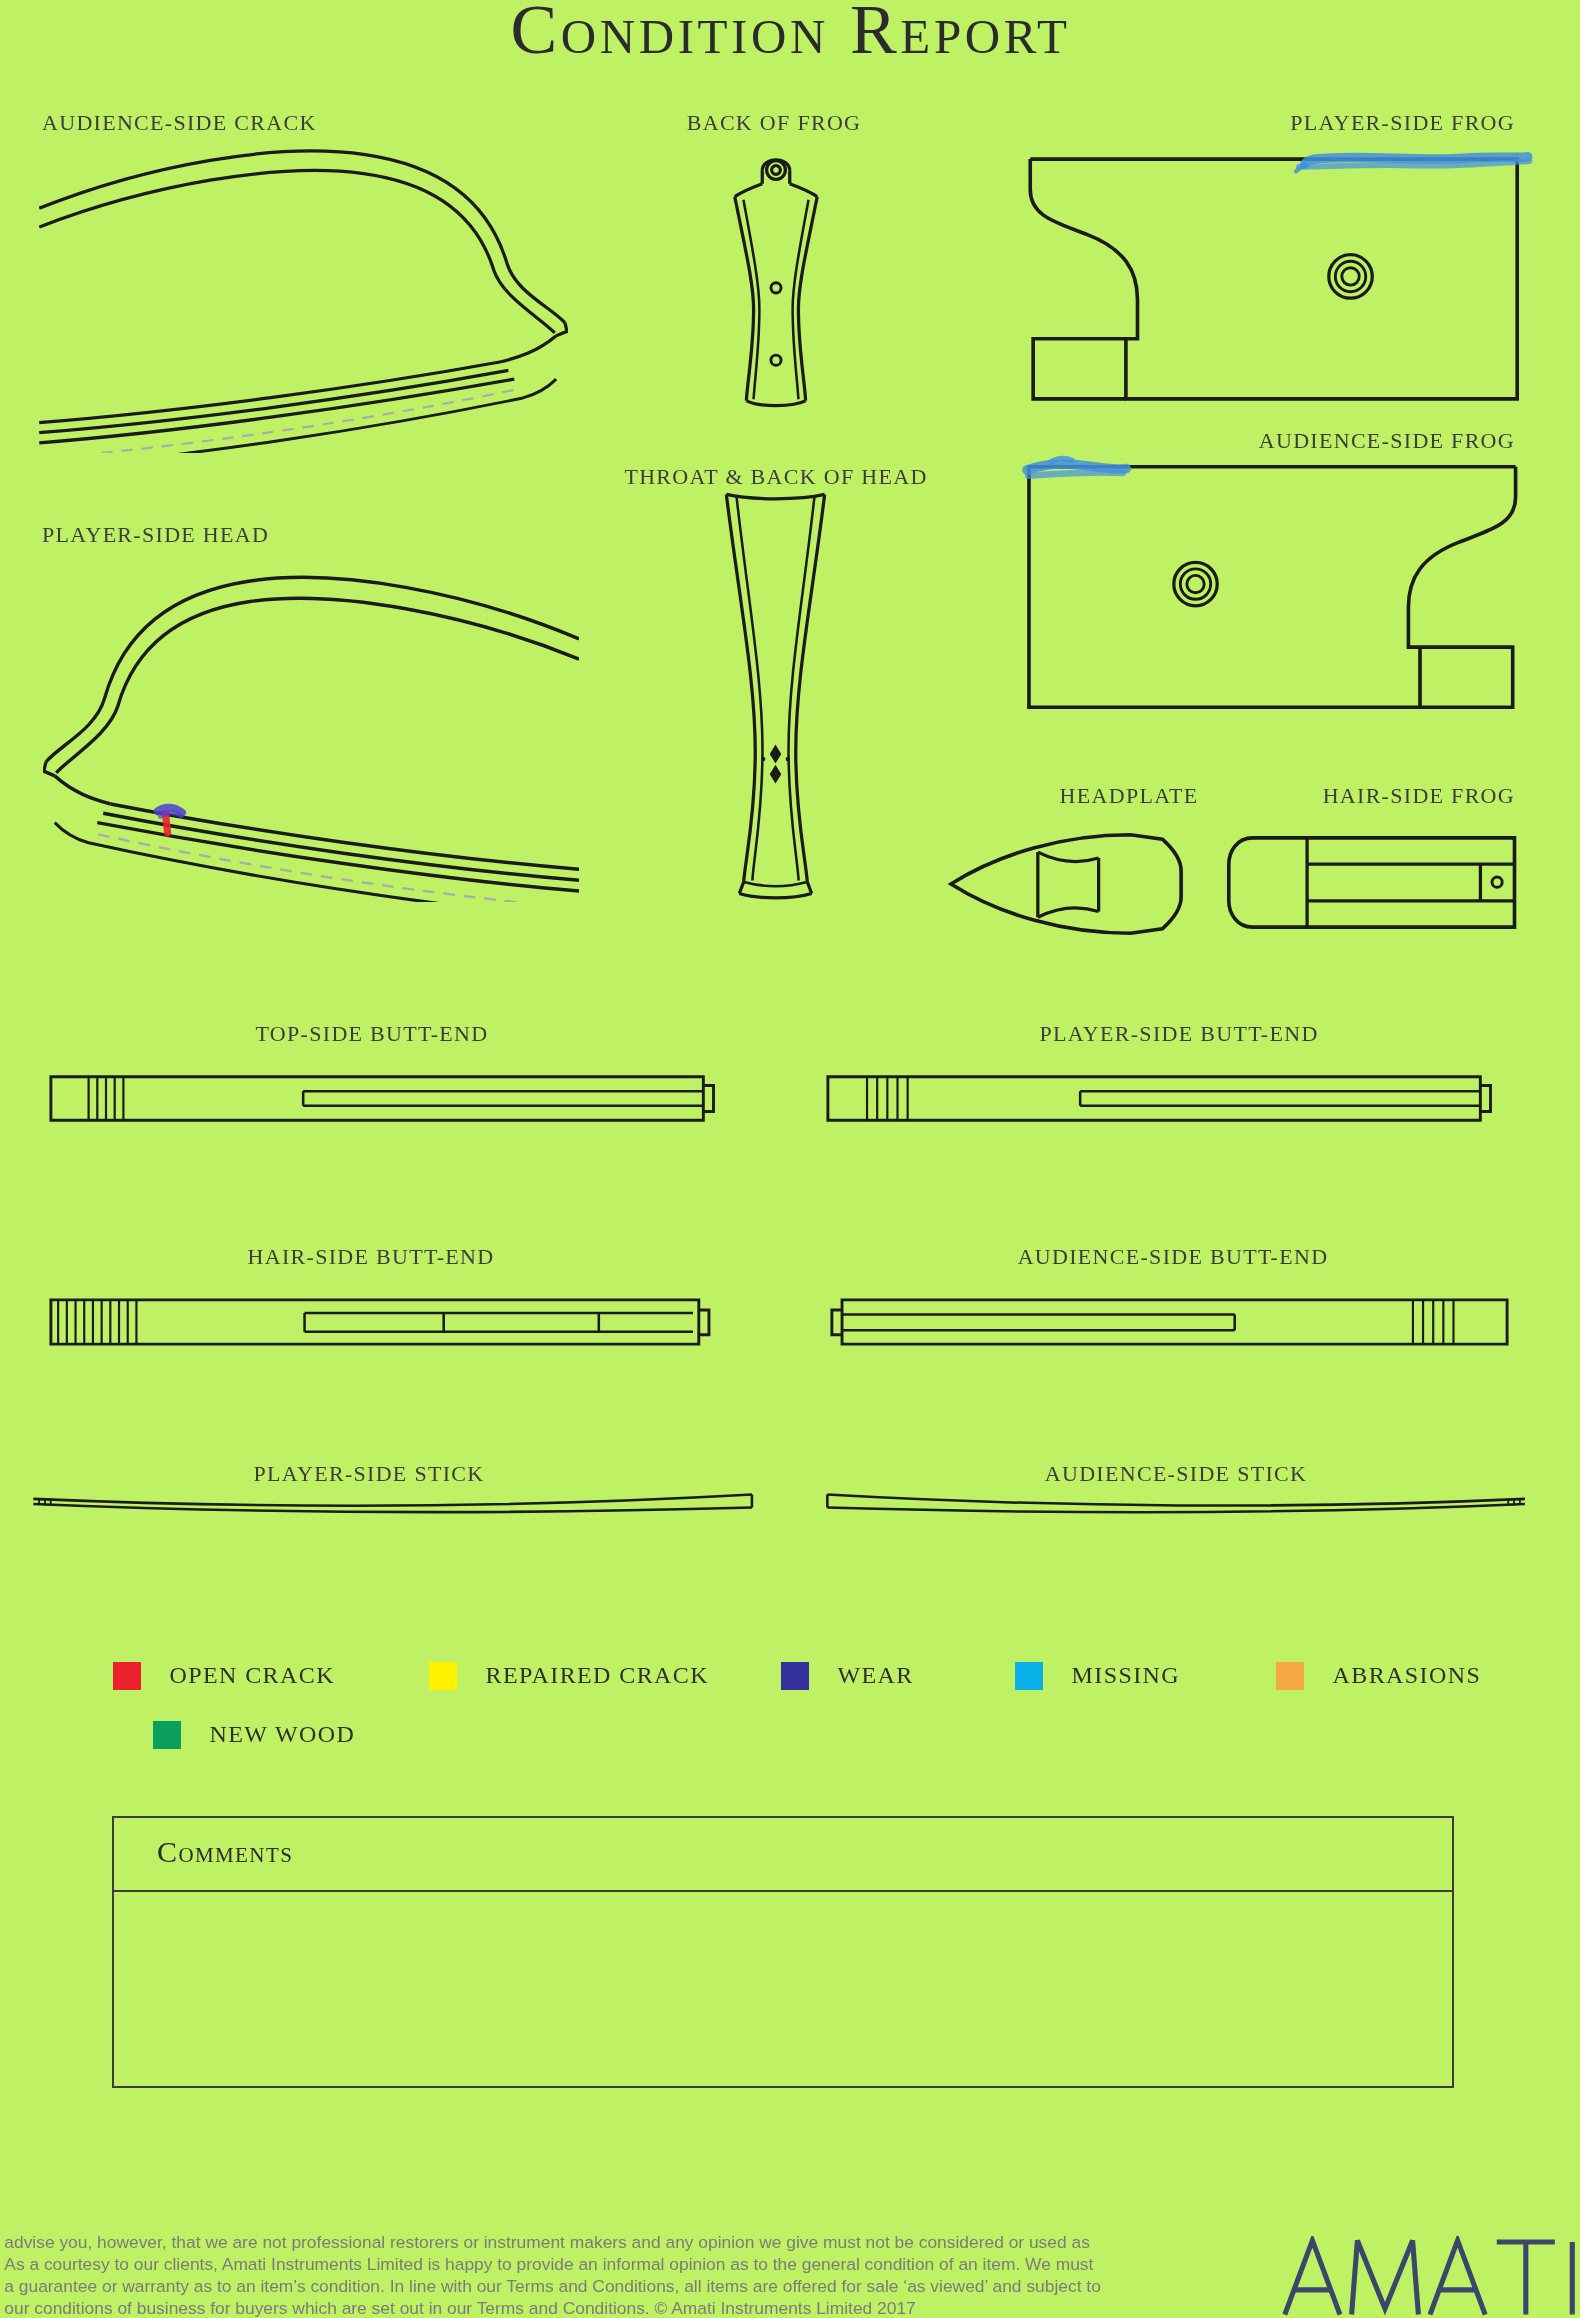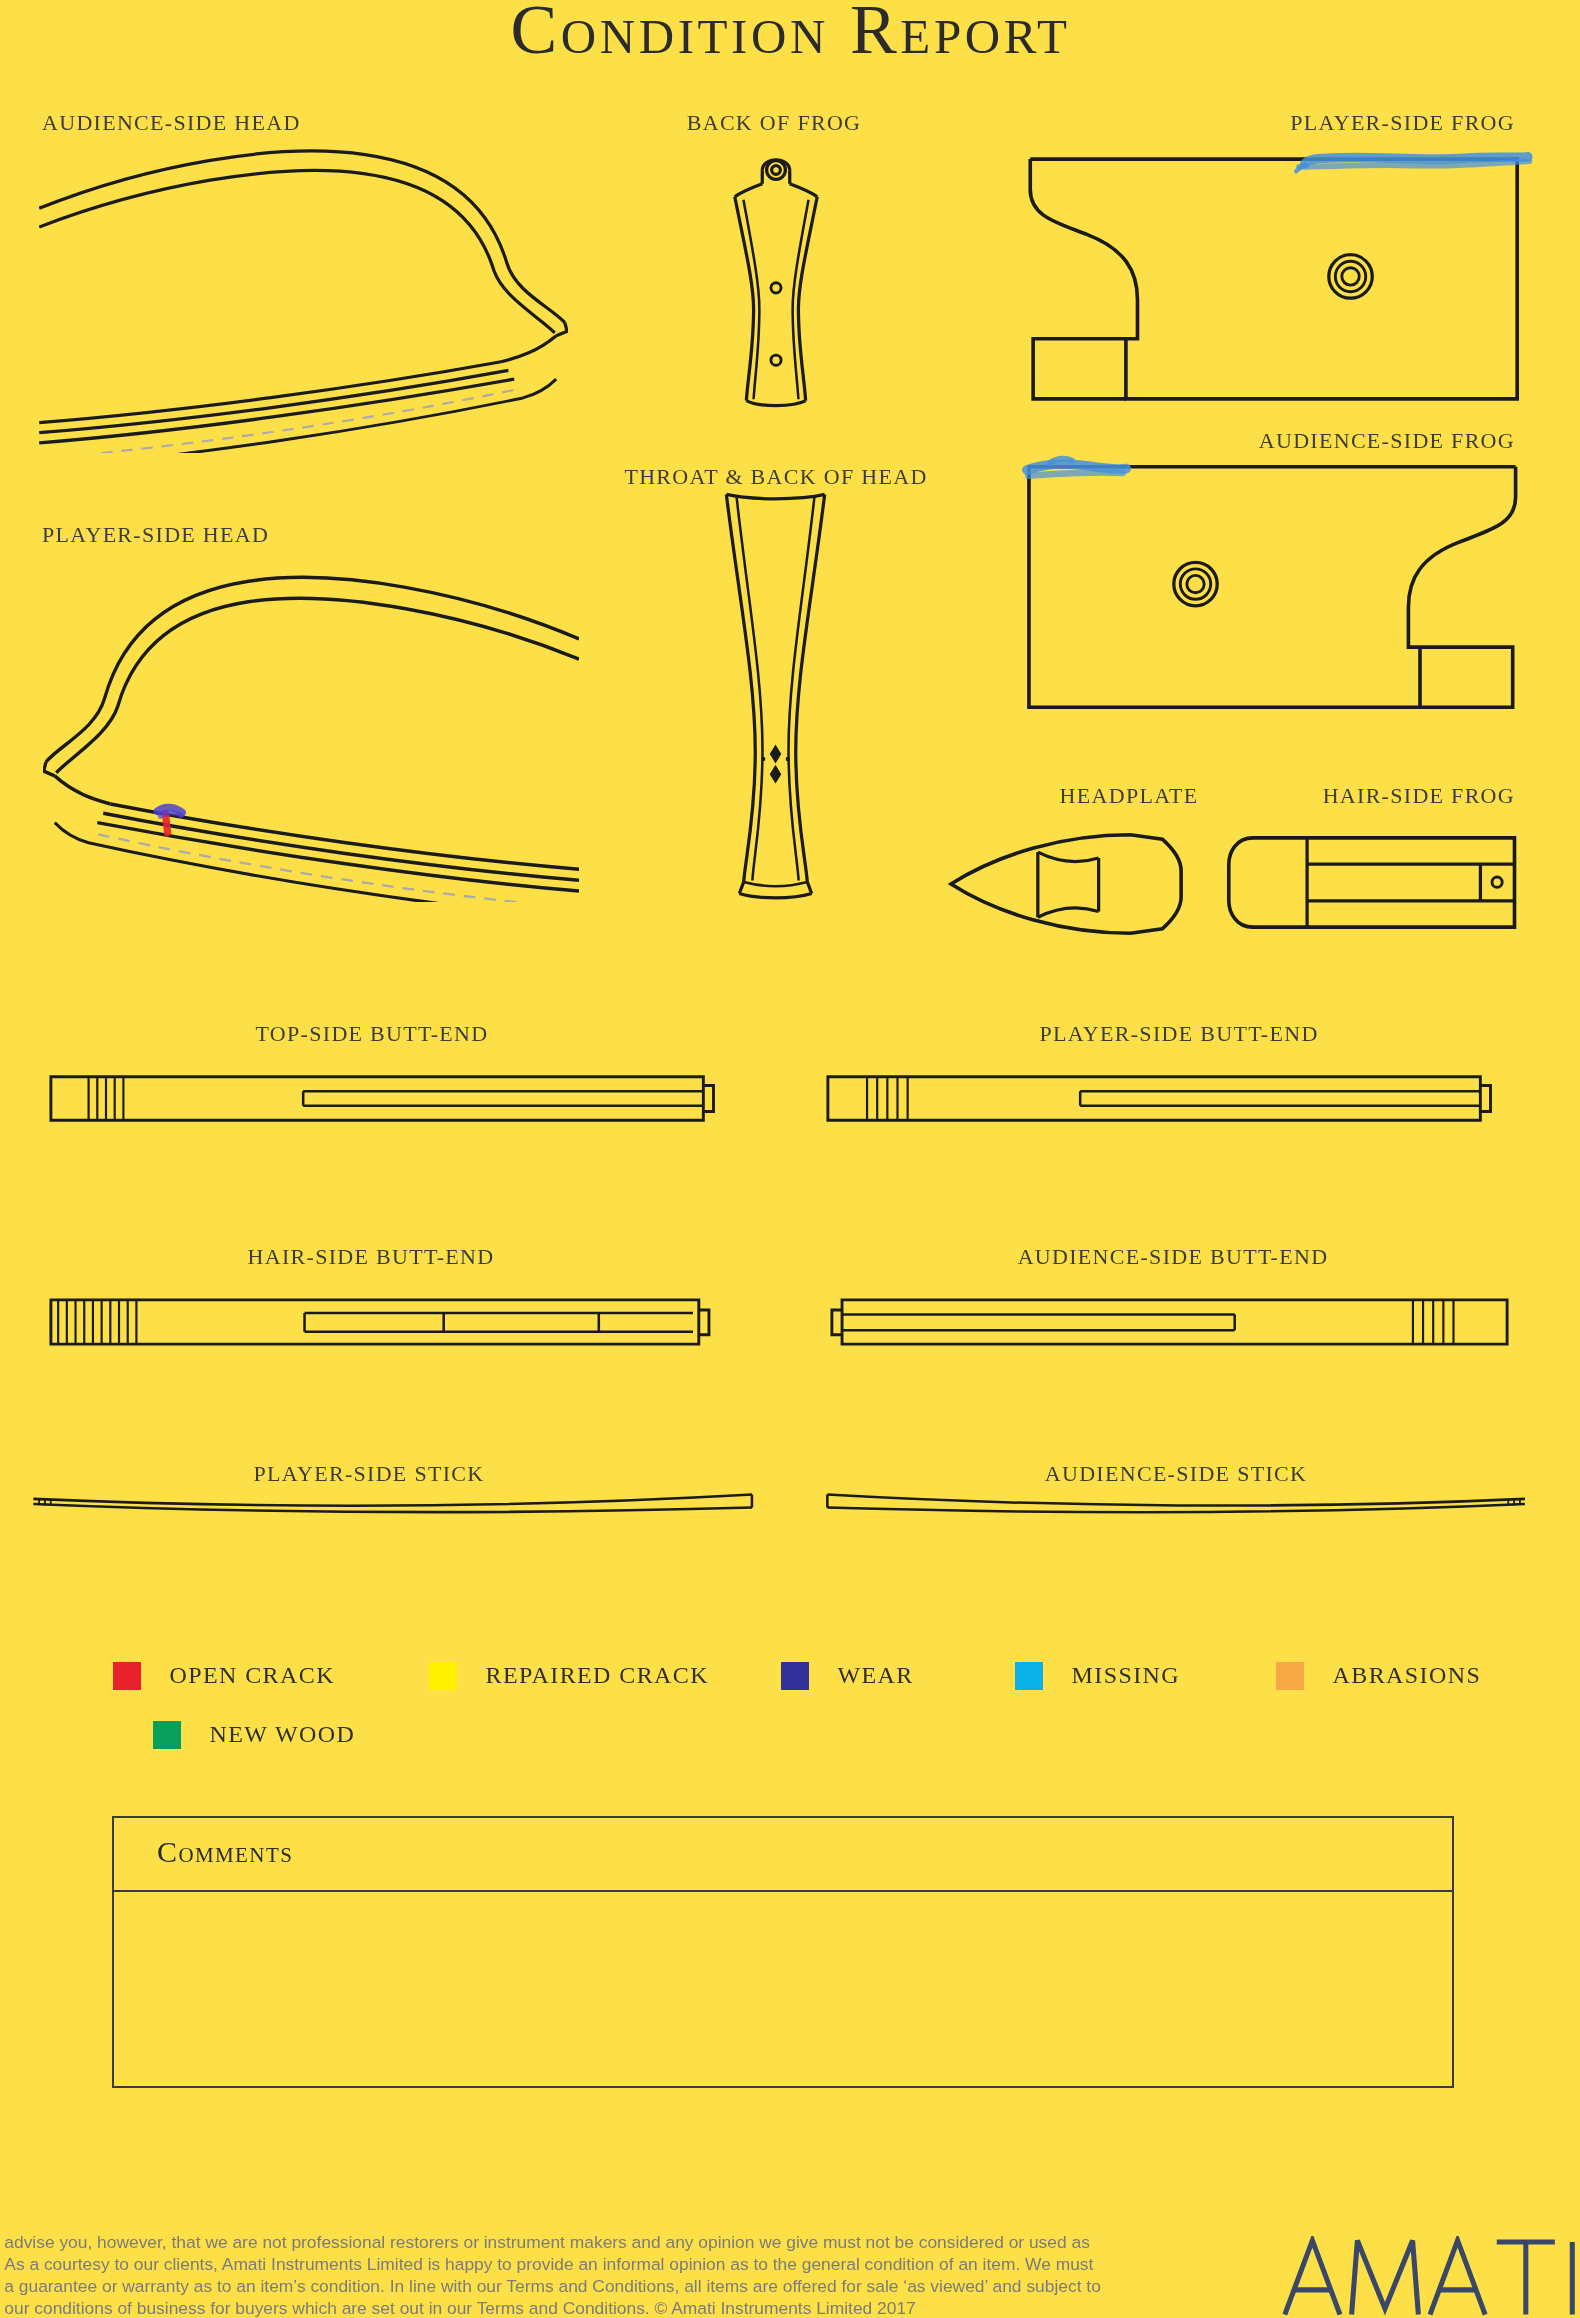--- a/index.html
+++ b/index.html
@@ -1,16 +1,16 @@
 <!DOCTYPE html>
 <html style="font-size:11.6px"><head>
 <meta charset="utf-8">
 <style>
   html,body{margin:0;padding:0;background:#fff;}
-  .page{position:relative;width:1581px;height:2319px;background:#fde047;
+  .page{position:relative;width:1581px;height:2319px;background:#bef264;
         font-family:"Liberation Serif",serif;overflow:hidden;}
   .title{position:absolute;left:0;top:-10px;width:100%;text-align:center;
          font-variant:small-caps;font-size:70px;letter-spacing:3.6px;color:#2b2b2b;}
   .dlabel{position:absolute;font-size:22px;letter-spacing:1.3px;color:#3c3c3c;white-space:nowrap;}
   .dlabel.center{transform:translateX(-50%);}
   .dlabel.right{text-align:right;}
   .art{position:absolute;}
   .legend-item{position:absolute;display:flex;align-items:flex-start;gap:29px;margin-top:36px;}
   .swatch{width:27.5px;height:27.5px;display:inline-block;}
   .legend-label{font-size:24px;letter-spacing:1.4px;color:#2f2f2f;white-space:nowrap;}
@@ -26,21 +26,21 @@
               color:#7b7b7b;}
   .sr-only{position:absolute;width:0.7px;height:0.7px;overflow:hidden;clip:rect(0 0 0 0);}
 </style>
 </head>
 <body>
 
 <div class="page">
 
   <div class="title">Condition Report</div>
 
-  <div class="dlabel" style="left:42px;top:110px;">AUDIENCE-SIDE HEAD</div>
+  <div class="dlabel" style="left:42px;top:110px;">AUDIENCE-SIDE CRACK</div>
   <div class="dlabel center" style="left:774px;top:110px;">BACK OF FROG</div>
   <div class="dlabel right" style="right:66px;top:110px;">PLAYER-SIDE FROG</div>
   <div class="dlabel right" style="right:66px;top:428px;">AUDIENCE-SIDE FROG</div>
   <div class="dlabel center" style="left:776px;top:464px;">THROAT &amp; BACK OF HEAD</div>
   <div class="dlabel" style="left:42px;top:522px;">PLAYER-SIDE HEAD</div>
   <div class="dlabel center" style="left:1129px;top:783px;">HEADPLATE</div>
   <div class="dlabel right" style="right:66px;top:783px;">HAIR-SIDE FROG</div>
   <div class="dlabel center" style="left:372px;top:1021px;">TOP-SIDE BUTT-END</div>
   <div class="dlabel center" style="left:1179px;top:1021px;">PLAYER-SIDE BUTT-END</div>
   <div class="dlabel center" style="left:371px;top:1244px;">HAIR-SIDE BUTT-END</div>

